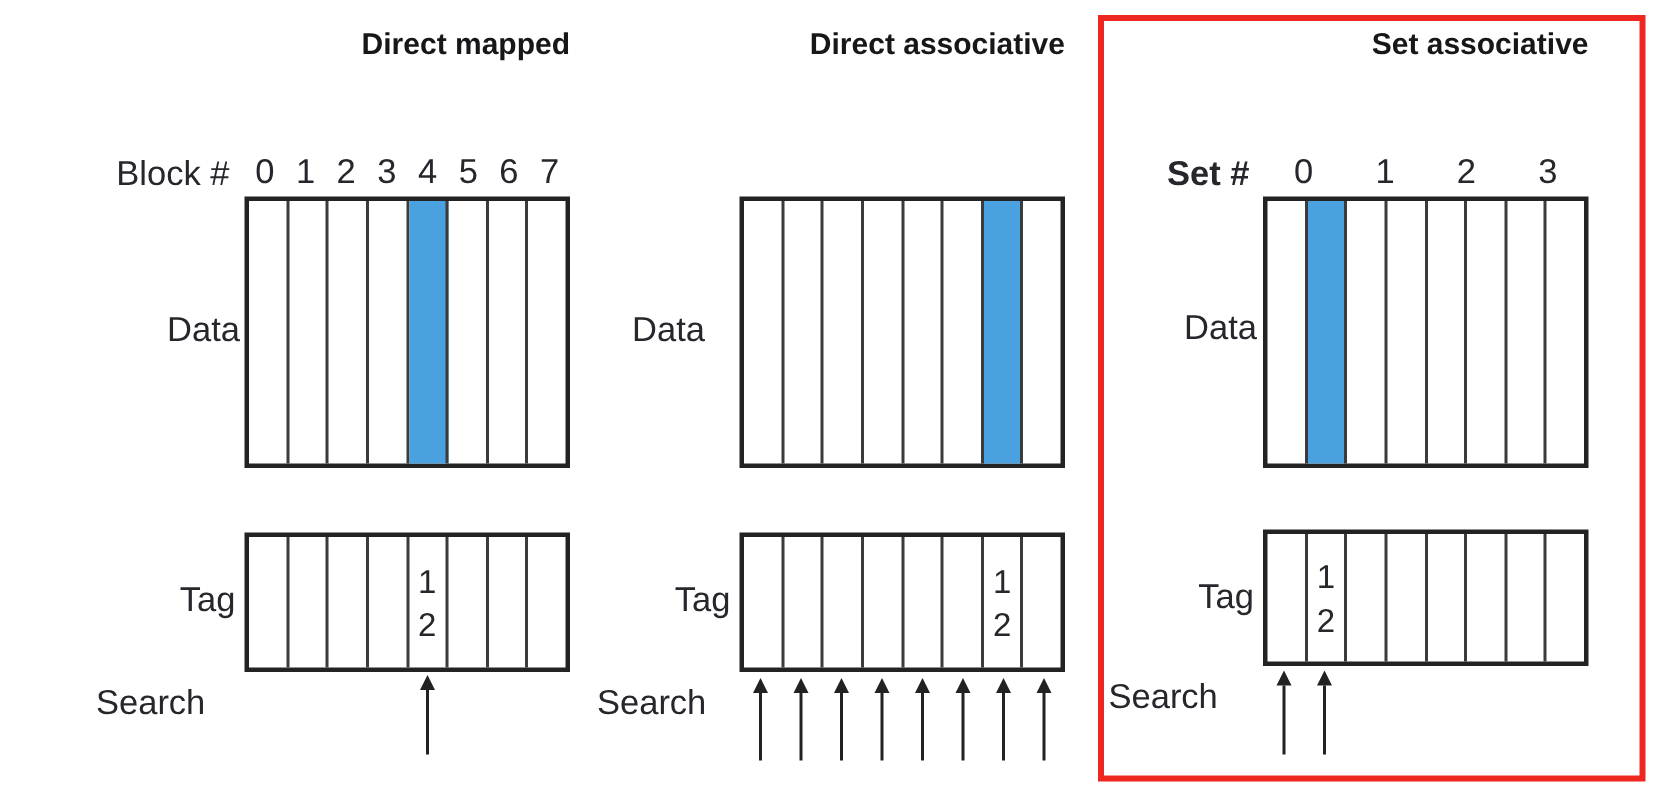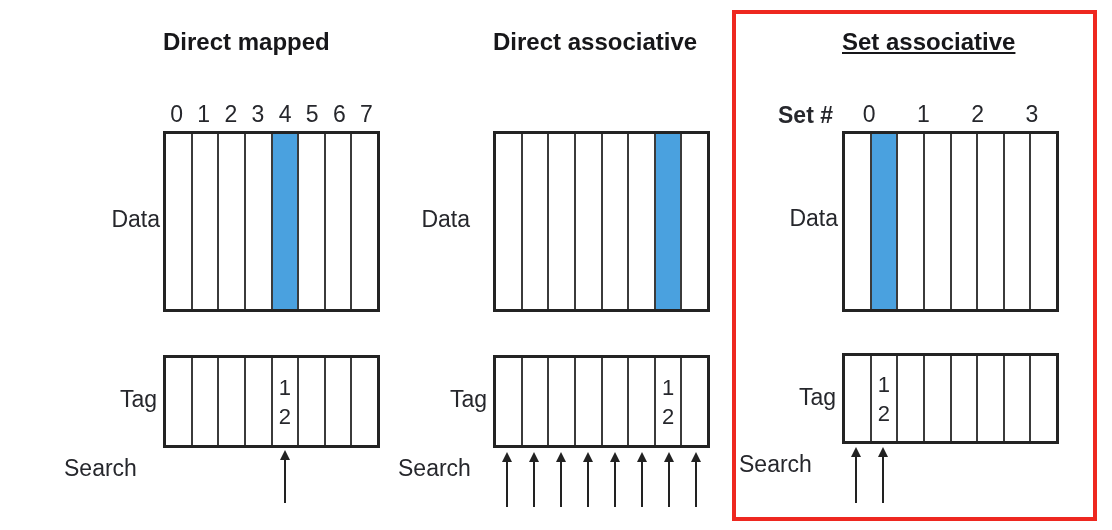--- a/index.html
+++ b/index.html
@@ -18,26 +18,26 @@
     --red: #ee2820;
     --ink: #26272c;
     --line-outer: #232323;
     --line-inner: #3b3b3b;
   }
   .panel { position: absolute; inset: 0; }
 
   .title {
     position: absolute;
     margin: 0;
-    top: 29px;
-    font-size: 24px;
+    top: 18px;
+    font-size: 20px;
     line-height: 25px;
     font-weight: bold;
     color: #17171a;
-    text-align: left;
+    text-align: right;
   }
   .label {
     position: absolute;
     font-size: 23px;
     line-height: 24px;
     color: var(--ink);
     text-align: center;
   }
   .label.right { text-align: right; }
 
@@ -117,20 +117,21 @@
 </head>
 <body>
 
 <div class="figure" style="--blue: #4aa1df; --red: #ee2820; background: rgb(255, 255, 255);">
 
   <div class="red-box"></div>
 
   <section class="panel">
     <h2 class="title" style="left:163px; width:217px;">Direct mapped</h2>
 
+    <div class="label right" style="left:40px; width:113px; top:103px;">Block #</div>
 
     <div class="idx-row" style="left:163px;">
       <span>0</span>
       <span>1</span>
       <span>2</span>
       <span>3</span>
       <span>4</span>
       <span>5</span>
       <span>6</span>
       <span>7</span>
@@ -235,21 +236,21 @@
         <div class="head"></div>
         <div class="stem"></div>
       </div>
     <div class="arrow" style="left:690px; top:452px; height:55px;">
         <div class="head"></div>
         <div class="stem"></div>
       </div>
   </section>
 
   <section class="panel">
-    <h2 class="title" style="left:842px; width:217px;text-decoration:underline;">Set associative</h2>
+    <h2 class="title" style="left:842px; width:217px;">Set associative</h2>
 
     <div class="label right" style="left:722px; width:111px; top:103px;font-weight:bold;">Set #</div>
 
     <div class="idx-row" style="left:842px;">
       <span>0</span>
       <span>1</span>
       <span>2</span>
       <span>3</span>
     </div>
 

